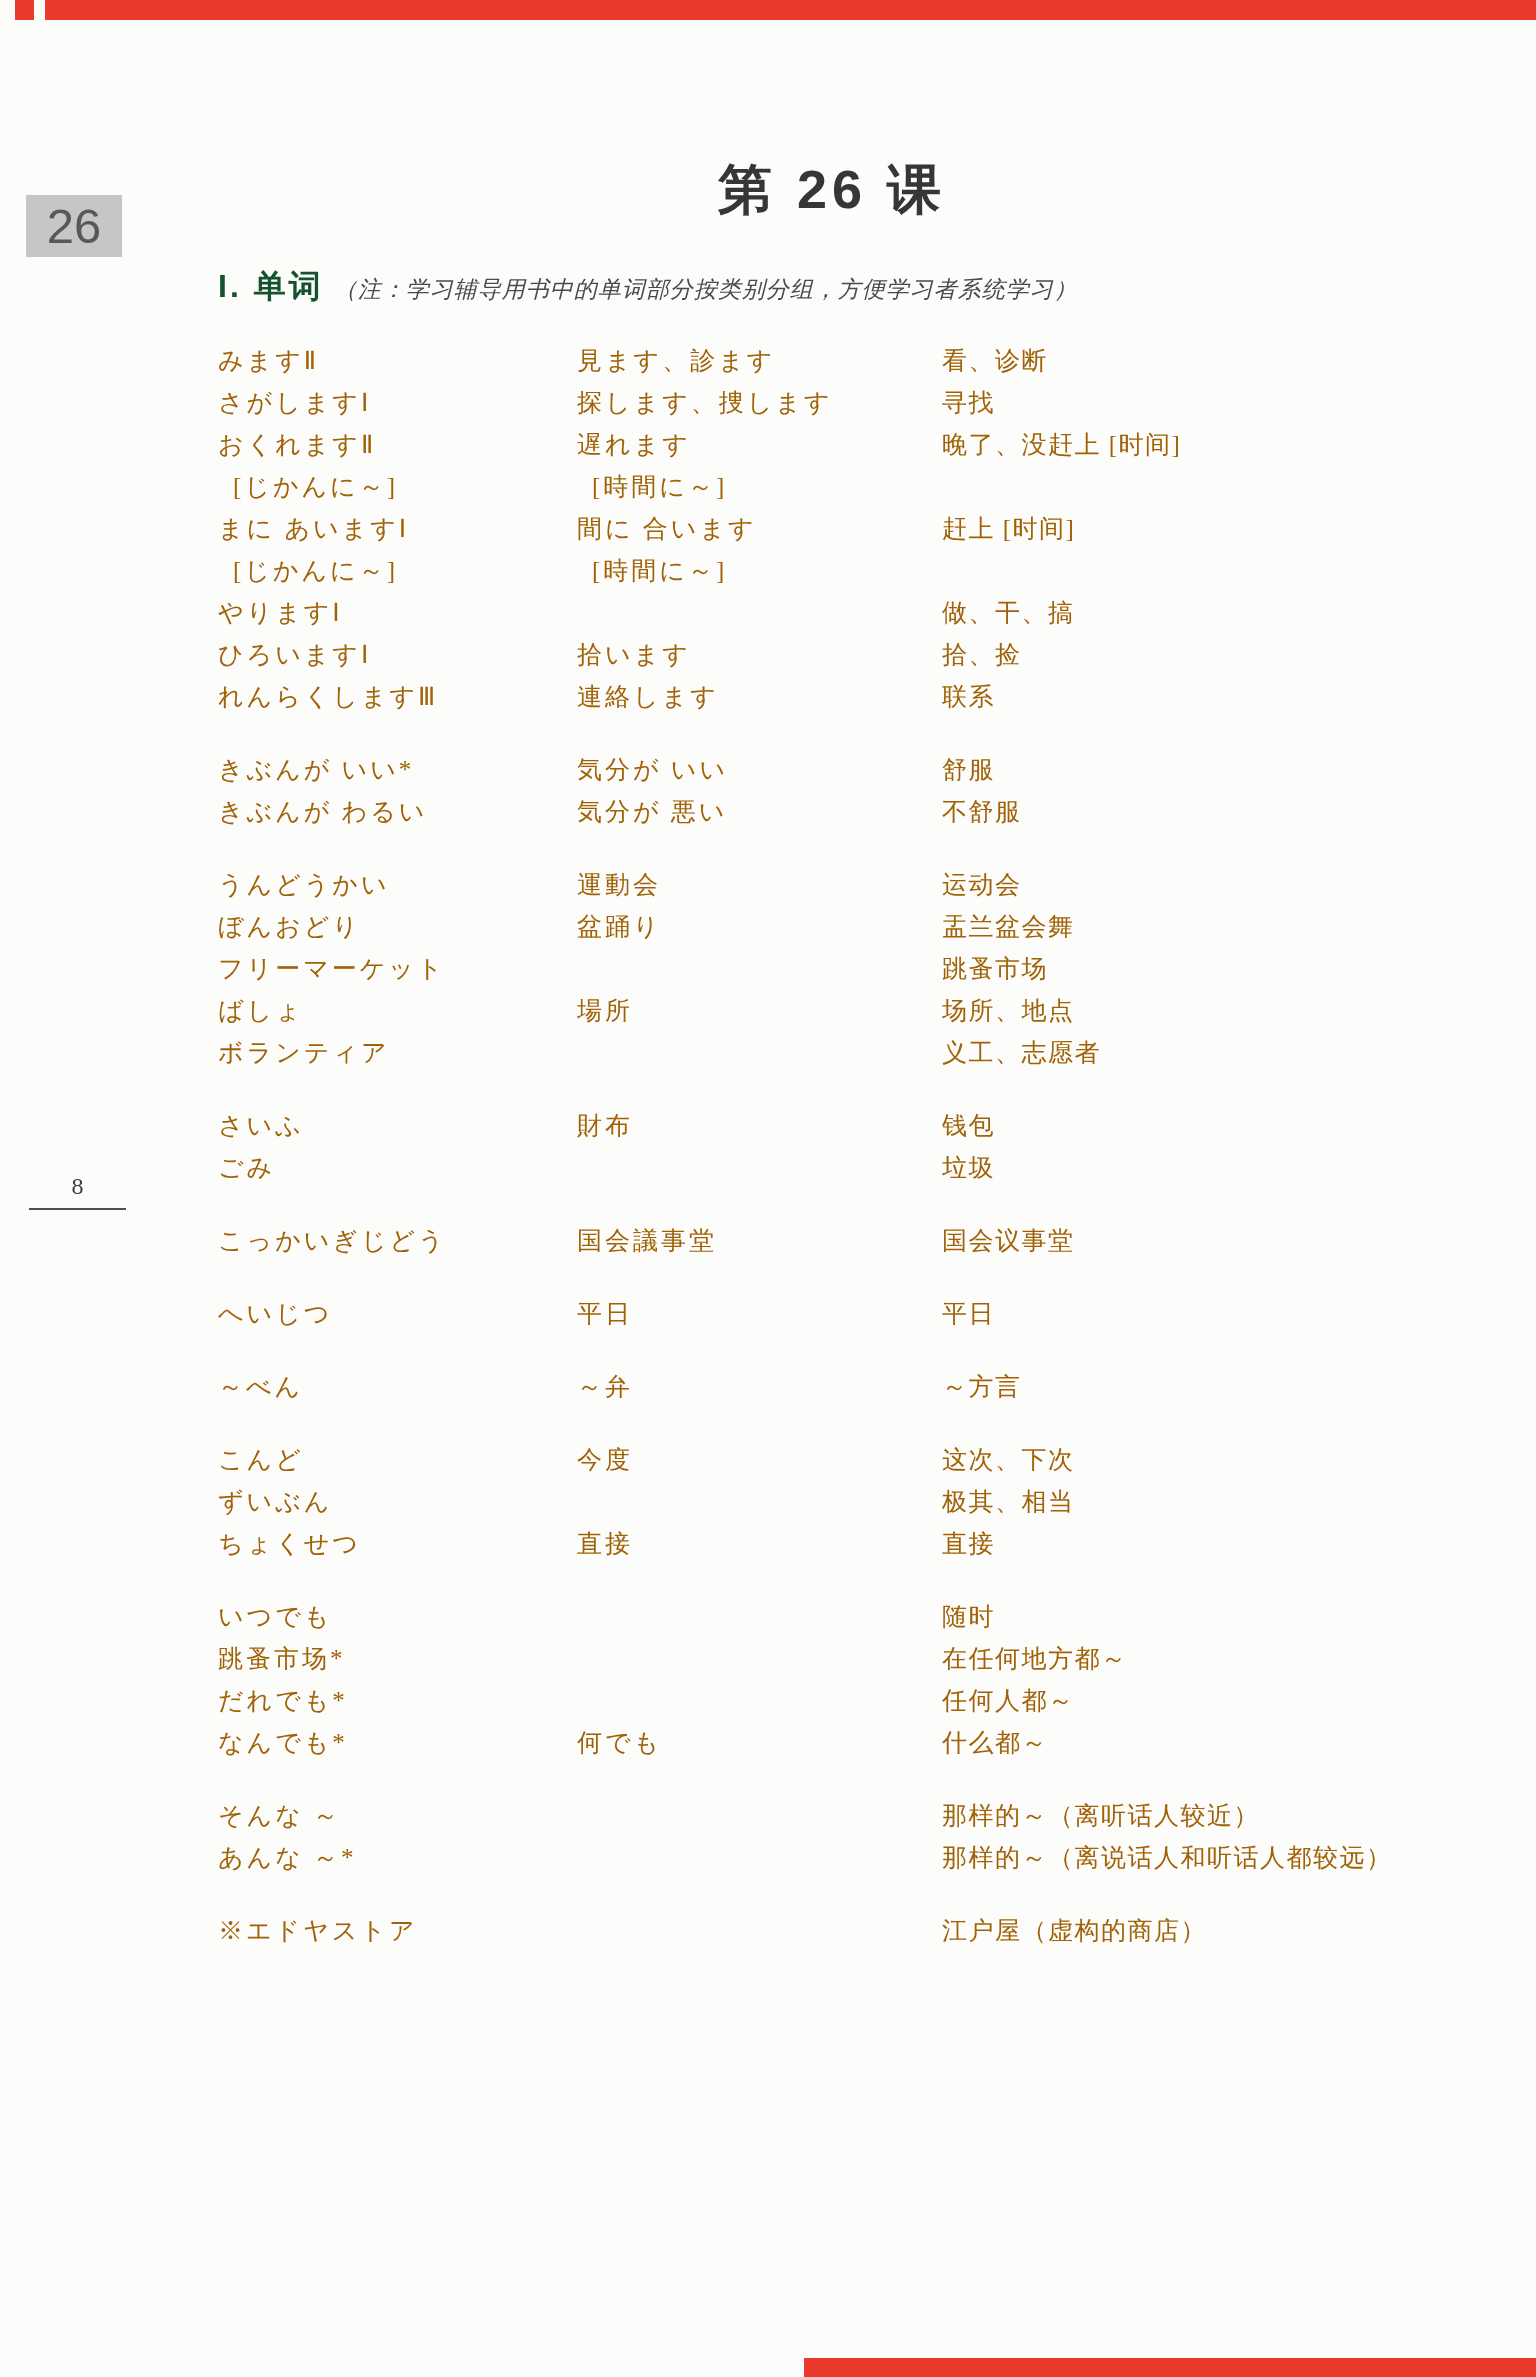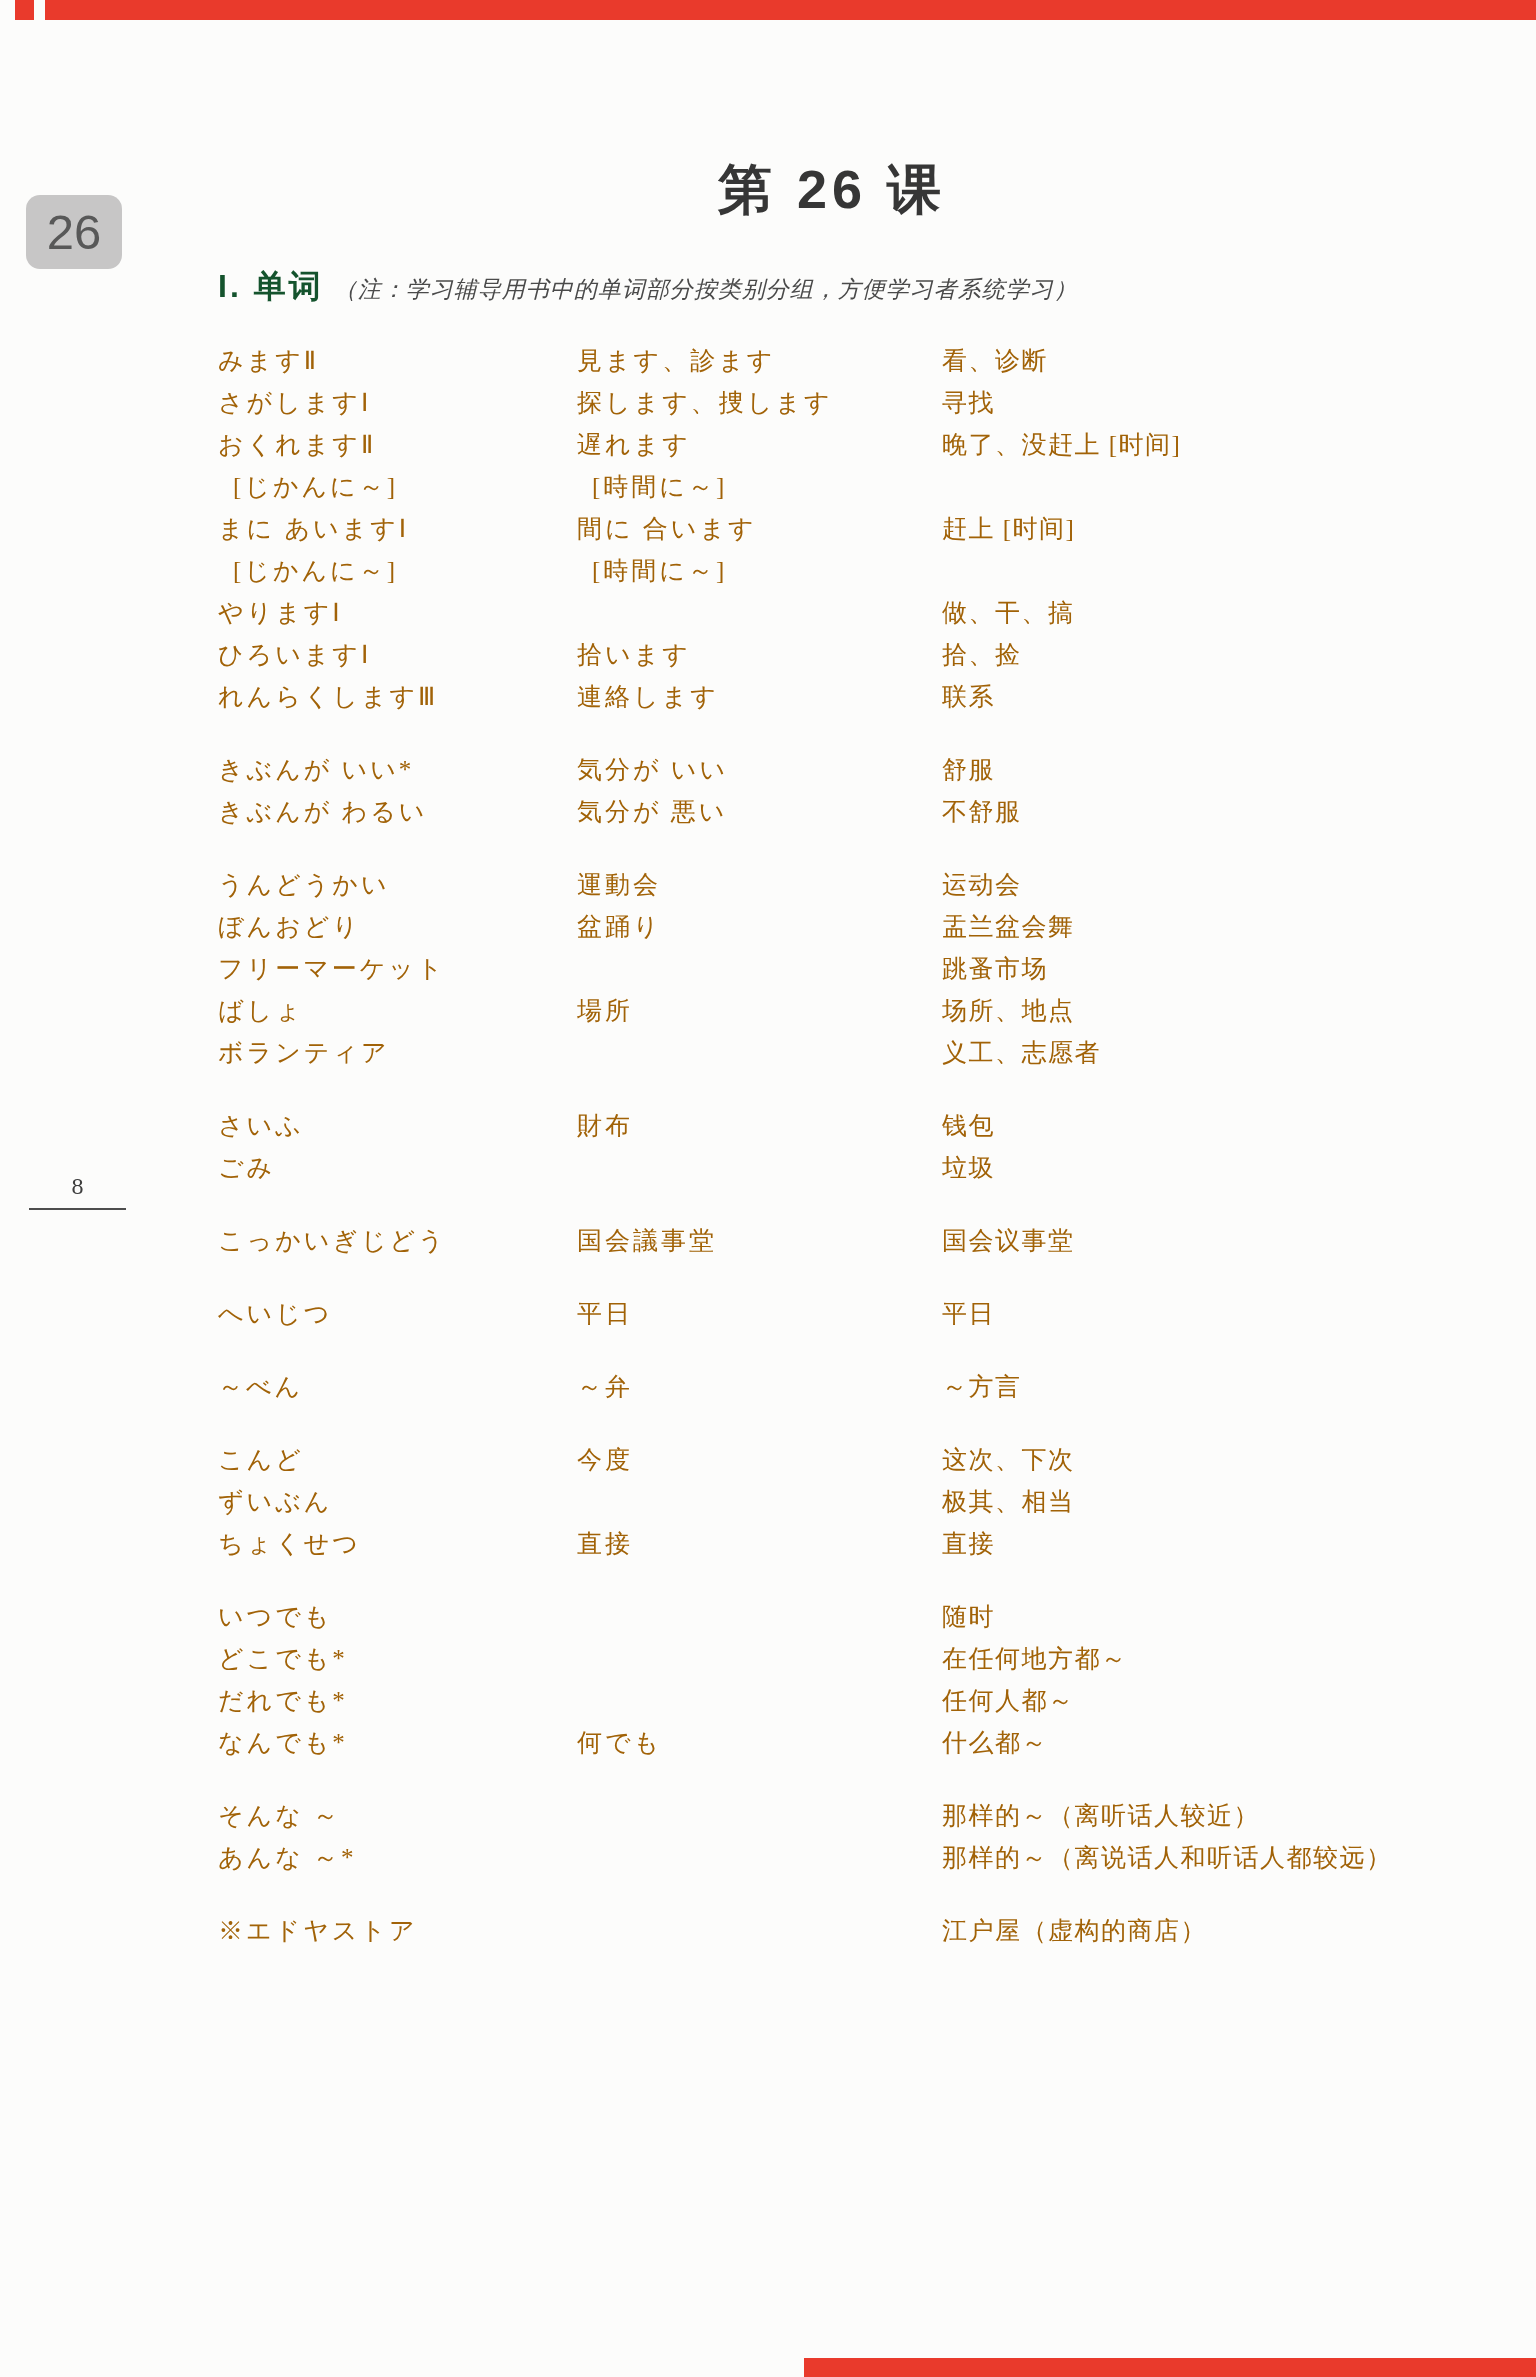--- a/index.html
+++ b/index.html
@@ -33,29 +33,28 @@
     position: absolute;
     bottom: 0; left: 804px; right: 0;
     height: 19px;
     background: #e93a2c;
   }
 
   
   .lesson-tab {
     position: absolute;
     left: 26px; top: 195px;
-    width: 96px; height: 74px;
+    width: 96px; height: 62px;
     background: #c7c6c6;
     display: flex;
     align-items: center;
     justify-content: center;
     font-family: "Liberation Sans", sans-serif;
     font-size: 49px;
     color: #585858;
-    border-radius: 14px;
   }
 
   .page-title {
     position: absolute;
     left: 718px; top: 154px;
     font-family: "Liberation Sans", sans-serif;
     font-weight: bold;
     font-size: 54px;
     letter-spacing: 5px;
     color: #363636;
@@ -273,21 +272,21 @@
         <span class="c-cn">直接</span>
       </div>
     </div>
     <div class="vgroup">
       <div class="vrow">
         <span class="c-kana">いつでも</span>
         <span class="c-kanji"></span>
         <span class="c-cn">随时</span>
       </div>
       <div class="vrow">
-        <span class="c-kana">どこでも*</span>
+        <span class="c-kana">跳蚤市场*</span>
         <span class="c-kanji"></span>
         <span class="c-cn">在任何地方都～</span>
       </div>
       <div class="vrow">
         <span class="c-kana">だれでも*</span>
         <span class="c-kanji"></span>
         <span class="c-cn">任何人都～</span>
       </div>
       <div class="vrow">
         <span class="c-kana">なんでも*</span>

